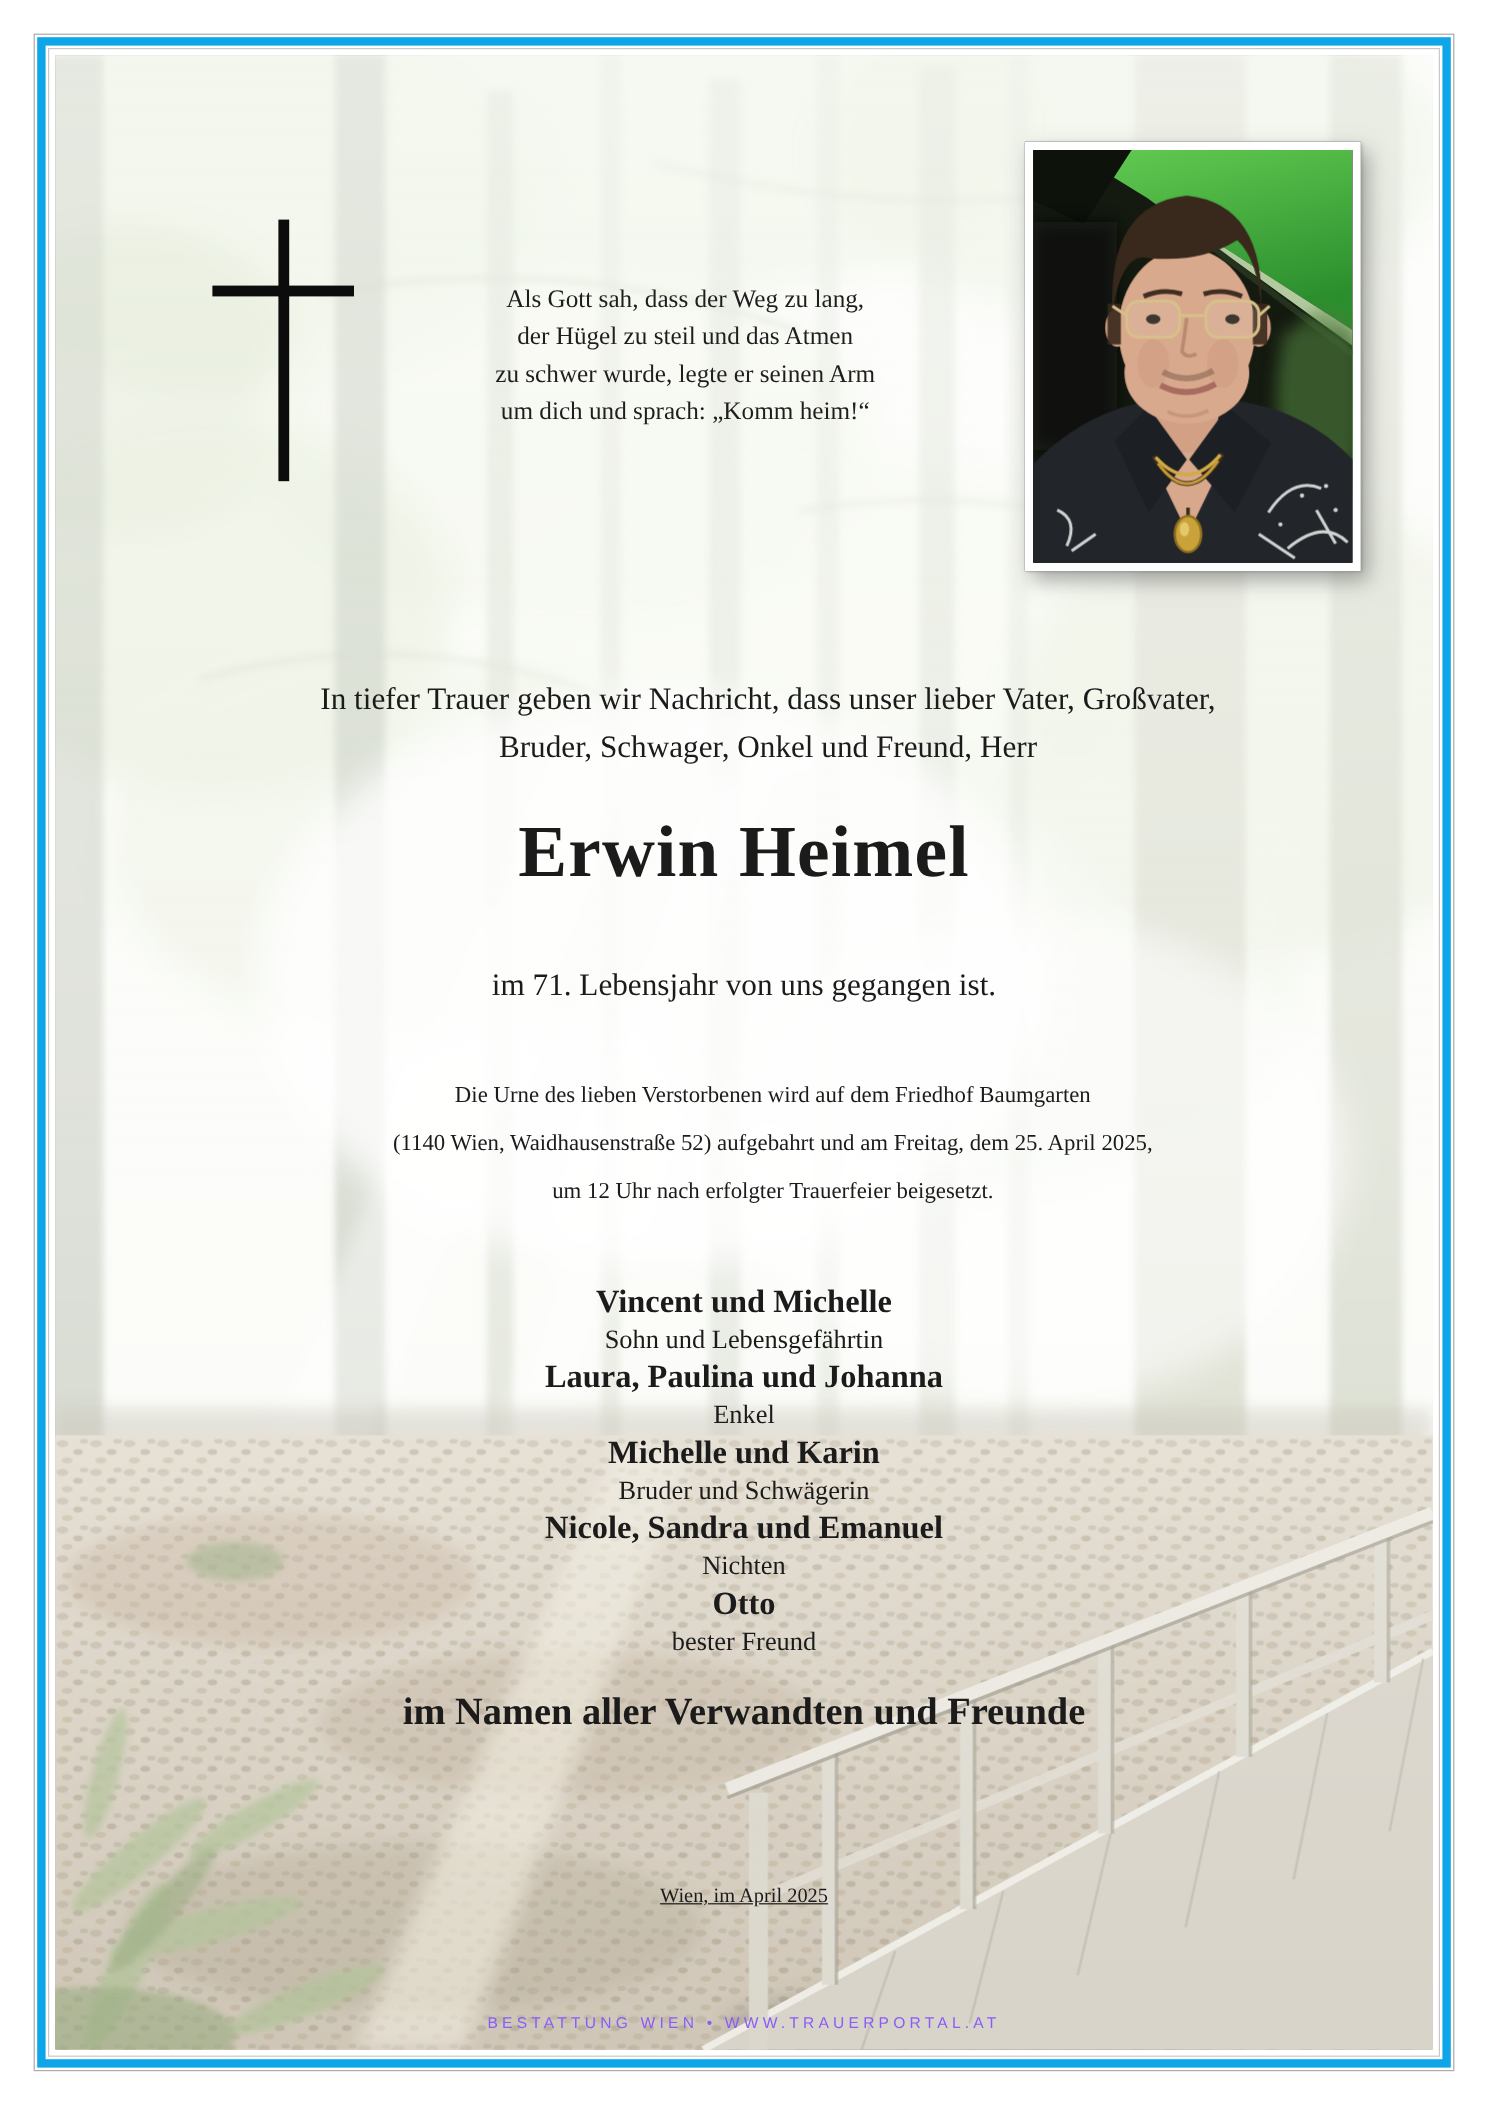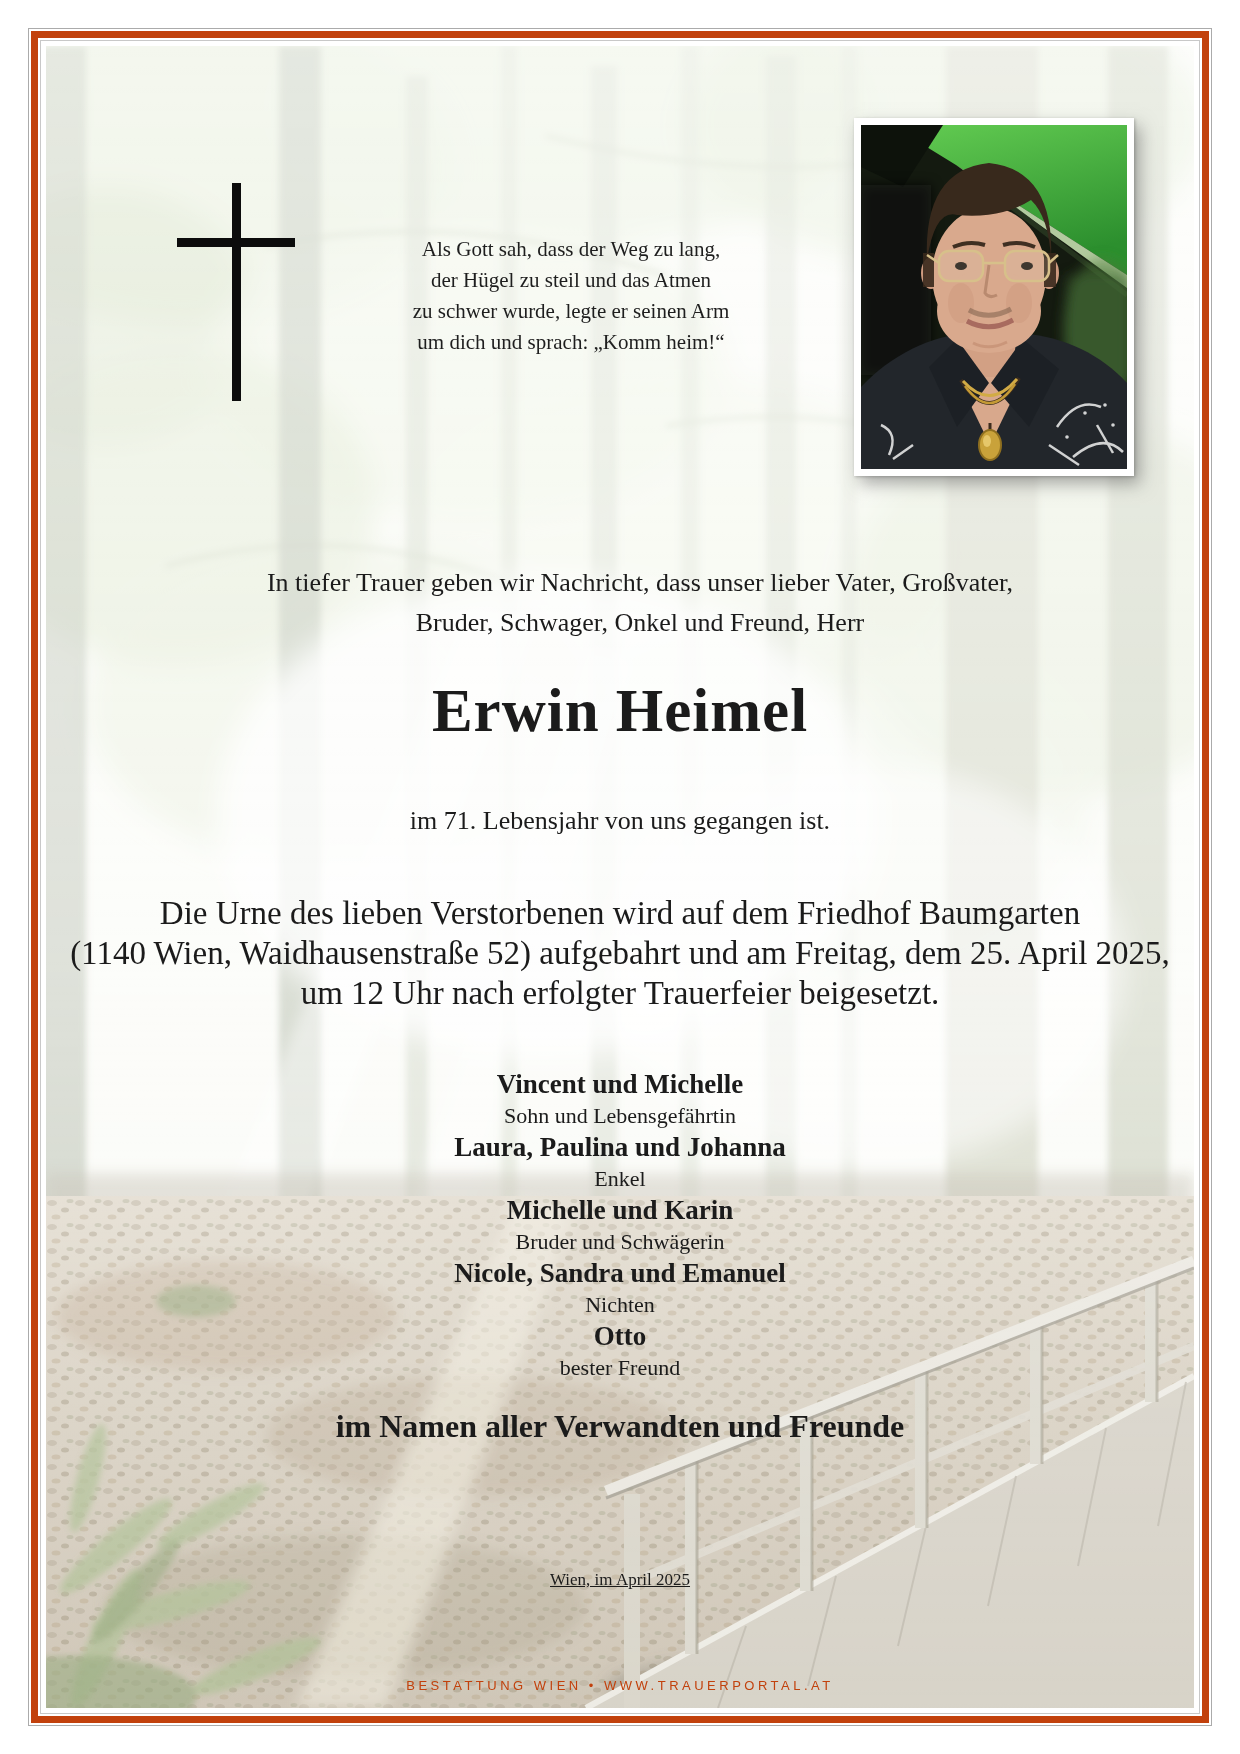--- a/index.html
+++ b/index.html
@@ -1,50 +1,50 @@
 <!DOCTYPE html>
 <html><head>
 <meta charset="utf-8">
 <style>
   html,body{margin:0;padding:0;background:#ffffff;}
   .page{
     position:relative;width:1240px;height:1754px;background:#ffffff;
     font-family:"Liberation Serif","DejaVu Serif",serif;color:#1b1b1b;overflow:hidden;
   }
   .frame1{position:absolute;inset:28px;border:1px solid #ababab;}
-  .frame2{position:absolute;inset:2px;border:7px solid #c2410c;}
+  .frame2{position:absolute;inset:2px;border:7px solid #0ea5e9;}
   .frame3{position:absolute;inset:2px;border:1px solid #c8c8c8;}
   .content{position:absolute;inset:5px;overflow:hidden;background:#fbfcf8;}
   .bg-svg{position:absolute;inset:0;width:100%;height:100%;display:block;}
 
   .cross{position:absolute;left:131px;top:137px;width:118px;height:218px;}
   .cross .v{position:absolute;left:55px;top:0;width:9px;height:218px;background:#0c0c0c;}
   .cross .h{position:absolute;left:0;top:55px;width:118px;height:9px;background:#0c0c0c;}
 
   .quote{position:absolute;left:0;top:188px;width:1050px;text-align:center;
     font-size:21px;line-height:31px;color:#1e1e1e;}
 
   .photo{position:absolute;left:808px;top:72px;width:266px;height:344px;
     border:7px solid #ffffff;box-shadow:6px 8px 16px rgba(90,90,90,.5),1px 1px 3px rgba(0,0,0,.25);
     background:#141a10;}
   .photo svg{display:block;width:100%;height:100%;}
 
   .centered{position:absolute;left:0;width:100%;text-align:center;}
   .announce{top:517px;font-size:26px;line-height:40px;padding-left:20px;}
   .deceased-name{top:630px;font-size:61px;font-weight:bold;margin:0;letter-spacing:1px;}
   .death-info{top:754px;font-size:26px;line-height:41px;}
-  .funeral-info{top:847px;font-size:33px;line-height:40px;}
+  .funeral-info{top:847px;font-size:19px;line-height:40px;padding-left:24px;}
   .mourners{top:1022px;}
   .mourner{margin-bottom:1px;}
   .mourner .names{font-size:27px;font-weight:bold;line-height:33px;}
   .mourner .relation{font-size:22px;line-height:29px;}
   .closing{top:1362px;font-size:32px;font-weight:bold;}
   .place-date{top:1524px;font-size:17px;text-decoration:underline;}
   .footer{top:1632px;font-family:"Liberation Sans","DejaVu Sans",sans-serif;
-    font-size:13px;letter-spacing:3.5px;color:#c2410c;font-weight:500;}
+    font-size:13px;letter-spacing:3.5px;color:#8b5cf6;font-weight:500;}
 </style>
 </head>
 <body>
 
 <div class="page">
   <div class="frame1">
     <div class="frame2">
       <div class="frame3">
         <div class="content">
 

